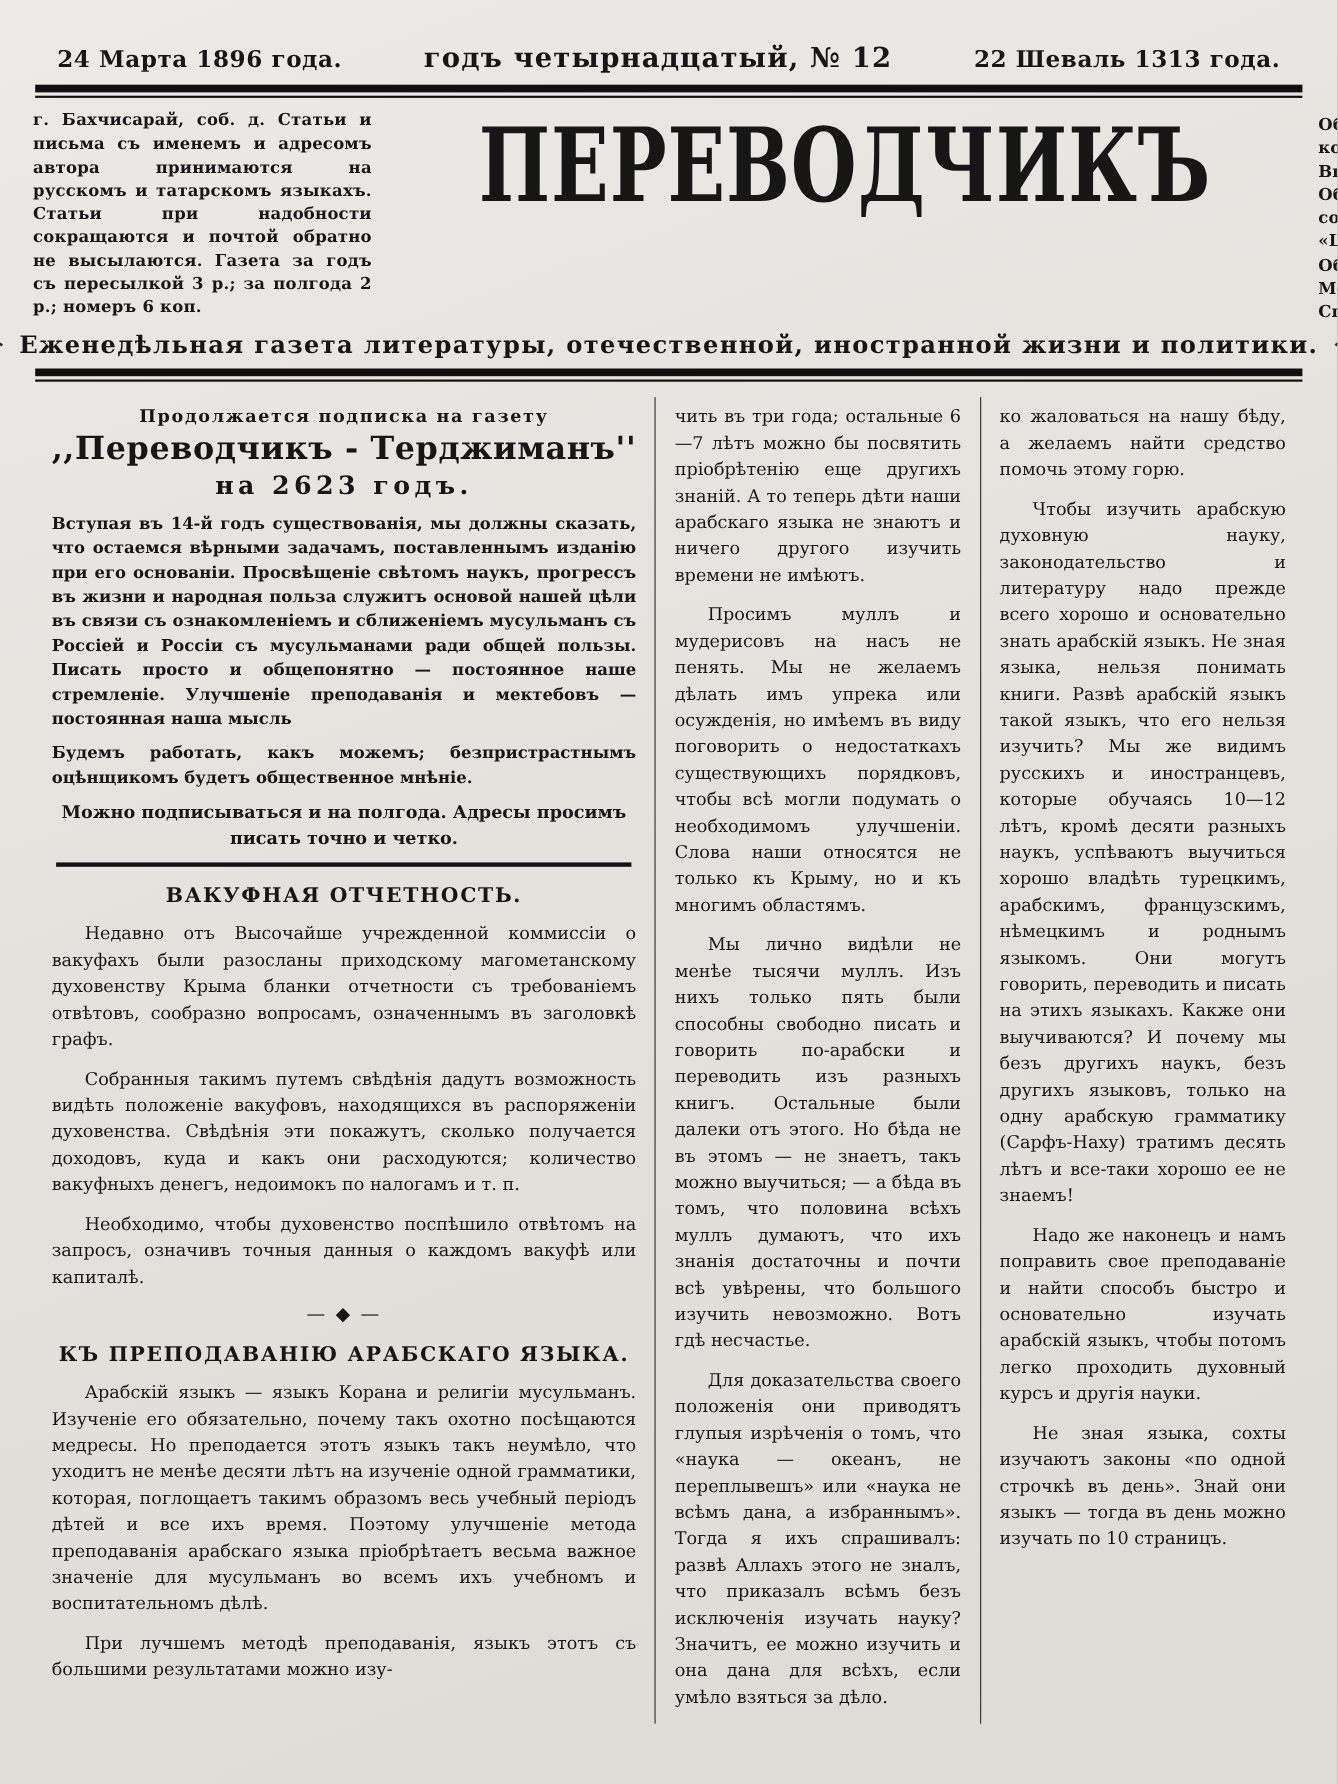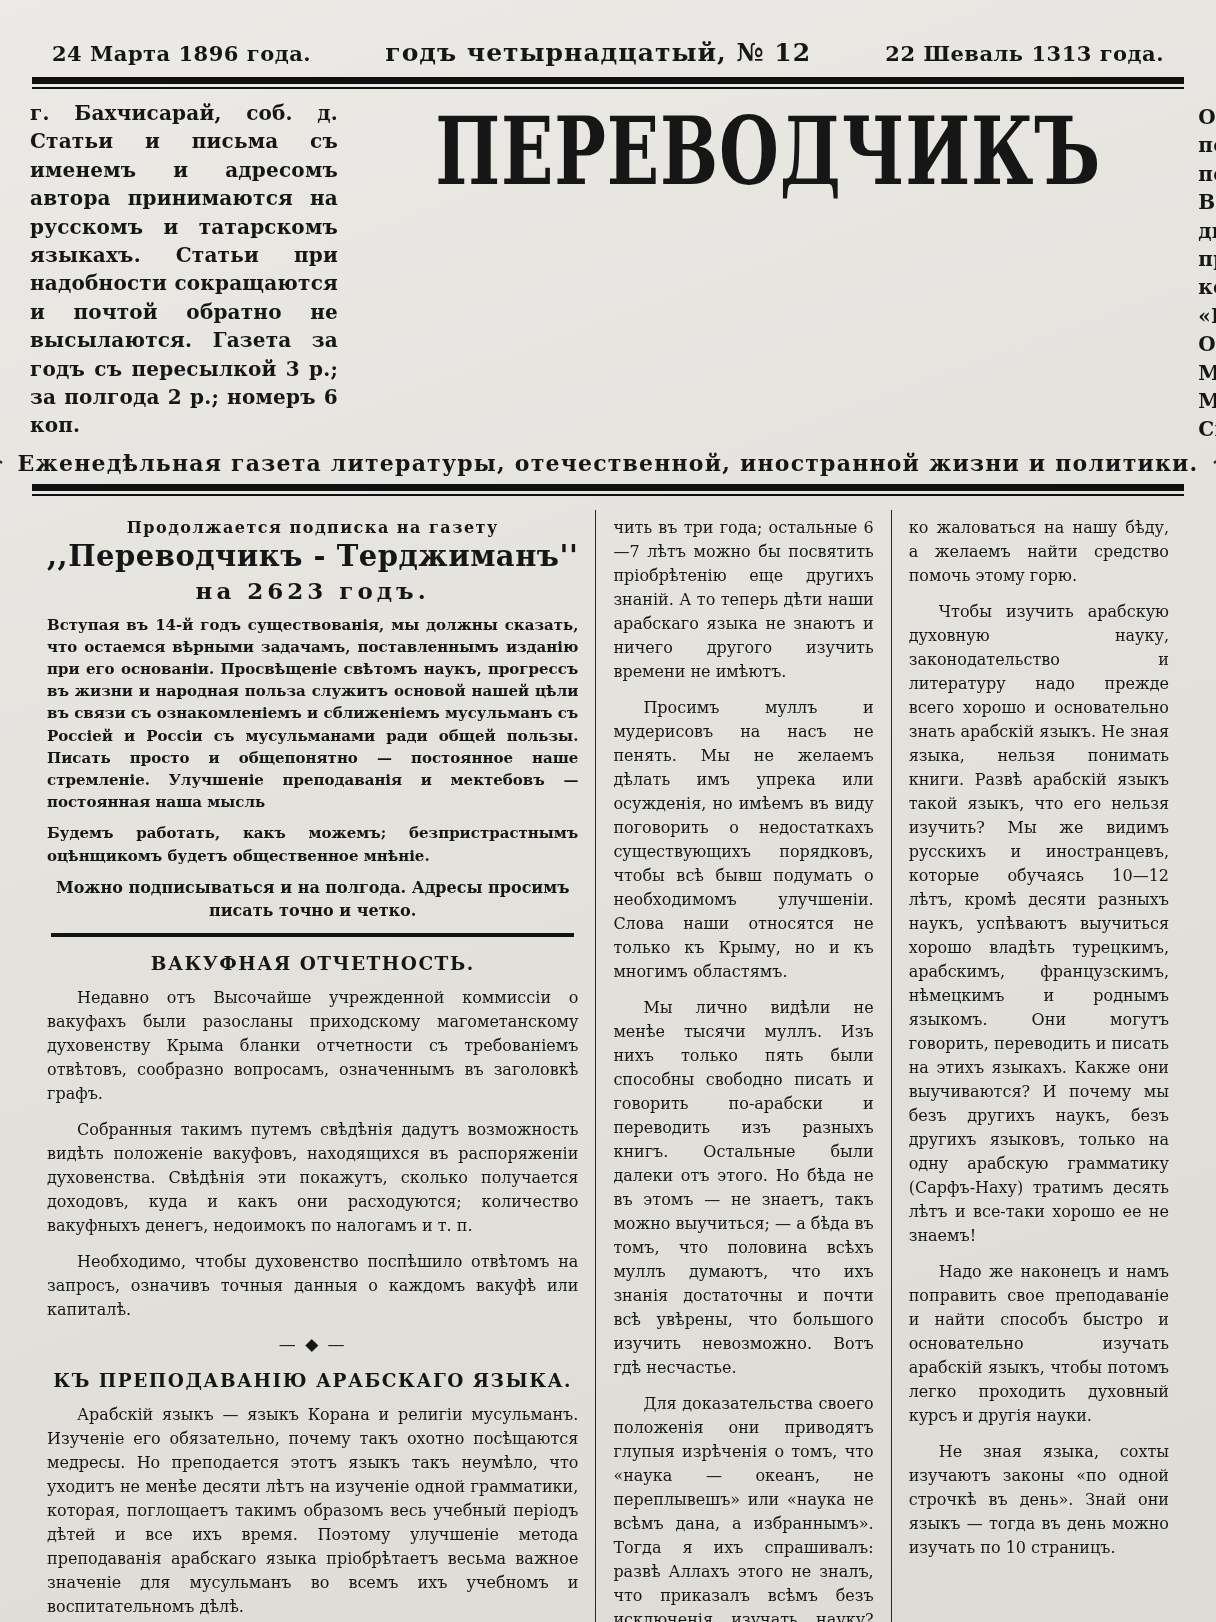--- a/index.html
+++ b/index.html
@@ -24,21 +24,21 @@
   }
   .topbar .date{font-weight:bold;font-size:21px;letter-spacing:.5px;}
   .topbar .issue{font-weight:bold;font-size:25px;letter-spacing:1px;}
   .rule-thick{border-top:7px solid #101010;border-bottom:2px solid #101010;height:3px;margin:0 2px;}
   
   .masthead{
     display:grid;grid-template-columns:308px 1fr 318px;gap:14px;
     margin-top:10px;align-items:start;
   }
   .notice{
-    font-weight:bold;font-size:20px;line-height:1.42;
+    font-weight:bold;font-size:15px;line-height:1.42;
     text-align:justify;letter-spacing:.2px;
   }
   .notice.right{padding-top:4px;}
   .title{
     margin:4px 0 0 0;text-align:center;white-space:nowrap;
     font-size:86px;font-weight:bold;letter-spacing:1px;line-height:1.05;
     transform:scaleX(.80) scaleY(1.08);transform-origin:center top;
   }
   
   .subtitle-row{
@@ -119,21 +119,21 @@
       <p class="para">Собранныя такимъ путемъ свѣдѣнія дадутъ возможность видѣть положеніе вакуфовъ, находящихся въ распоряженіи духовенства. Свѣдѣнія эти покажутъ, сколько получается доходовъ, куда и какъ они расходуются; количество вакуфныхъ денегъ, недоимокъ по налогамъ и т. п.</p>
       <p class="para">Необходимо, чтобы духовенство поспѣшило отвѣтомъ на запросъ, означивъ точныя данныя о каждомъ вакуфѣ или капиталѣ.</p>
       <p class="ornament">— ◆ —</p>
       <h2 class="head">КЪ ПРЕПОДАВАНІЮ АРАБСКАГО ЯЗЫКА.</h2>
       <p class="para">Арабскій языкъ — языкъ Корана и религіи мусульманъ. Изученіе его обязательно, почему такъ охотно посѣщаются медресы. Но преподается этотъ языкъ такъ неумѣло, что уходитъ не менѣе десяти лѣтъ на изученіе одной грамматики, которая, поглощаетъ такимъ образомъ весь учебный періодъ дѣтей и все ихъ время. Поэтому улучшеніе метода преподаванія арабскаго языка пріобрѣтаетъ весьма важное значеніе для мусульманъ во всемъ ихъ учебномъ и воспитательномъ дѣлѣ.</p>
       <p class="para">При лучшемъ методѣ преподаванія, языкъ этотъ съ большими результатами можно изу-</p>
     </div>
 
     <div class="col">
       <p class="para noindent">чить въ три года; остальные 6—7 лѣтъ можно бы посвятить пріобрѣтенію еще другихъ знаній. А то теперь дѣти наши арабскаго языка не знаютъ и ничего другого изучить времени не имѣютъ.</p>
-      <p class="para">Просимъ муллъ и мудерисовъ на насъ не пенять. Мы не желаемъ дѣлать имъ упрека или осужденія, но имѣемъ въ виду поговорить о недостаткахъ существующихъ порядковъ, чтобы всѣ бывш подумать о необходимомъ улучшеніи. Слова наши относятся не только къ Крыму, но и къ многимъ областямъ.</p>
+      <p class="para">Просимъ муллъ и мудерисовъ на насъ не пенять. Мы не желаемъ дѣлать имъ упрека или осужденія, но имѣемъ въ виду поговорить о недостаткахъ существующихъ порядковъ, чтобы всѣ могли подумать о необходимомъ улучшеніи. Слова наши относятся не только къ Крыму, но и къ многимъ областямъ.</p>
       <p class="para">Мы лично видѣли не менѣе тысячи муллъ. Изъ нихъ только пять были способны свободно писать и говорить по-арабски и переводить изъ разныхъ книгъ. Остальные были далеки отъ этого. Но бѣда не въ этомъ — не знаетъ, такъ можно выучиться; — а бѣда въ томъ, что половина всѣхъ муллъ думаютъ, что ихъ знанія достаточны и почти всѣ увѣрены, что большого изучить невозможно. Вотъ гдѣ несчастье.</p>
       <p class="para">Для доказательства своего положенія они приводятъ глупыя изрѣченія о томъ, что «наука — океанъ, не переплывешъ» или «наука не всѣмъ дана, а избраннымъ». Тогда я ихъ спрашивалъ: развѣ Аллахъ этого не зналъ, что приказалъ всѣмъ безъ исключенія изучать науку? Значитъ, ее можно изучить и она дана для всѣхъ, если умѣло взяться за дѣло.</p>
 
     </div>
 
     <div class="col">
       <p class="para noindent">ко жаловаться на нашу бѣду, а желаемъ найти средство помочь этому горю.</p>
       <p class="para">Чтобы изучить арабскую духовную науку, законодательство и литературу надо прежде всего хорошо и основательно знать арабскій языкъ. Не зная языка, нельзя понимать книги. Развѣ арабскій языкъ такой языкъ, что его нельзя изучить? Мы же видимъ русскихъ и иностранцевъ, которые обучаясь 10—12 лѣтъ, кромѣ десяти разныхъ наукъ, успѣваютъ выучиться хорошо владѣть турецкимъ, арабскимъ, французскимъ, нѣмецкимъ и роднымъ языкомъ. Они могутъ говорить, переводить и писать на этихъ языкахъ. Какже они выучиваются? И почему мы безъ другихъ наукъ, безъ другихъ языковъ, только на одну арабскую грамматику (Сарфъ-Наху) тратимъ десять лѣтъ и все-таки хорошо ее не знаемъ!</p>
       <p class="para">Надо же наконецъ и намъ поправить свое преподаваніе и найти способъ быстро и основательно изучать арабскій языкъ, чтобы потомъ легко проходить духовный курсъ и другія науки.</p>
       <p class="para">Не зная языка, сохты изучаютъ законы «по одной строчкѣ въ день». Знай они языкъ — тогда въ день можно изучать по 10 страницъ.</p>

